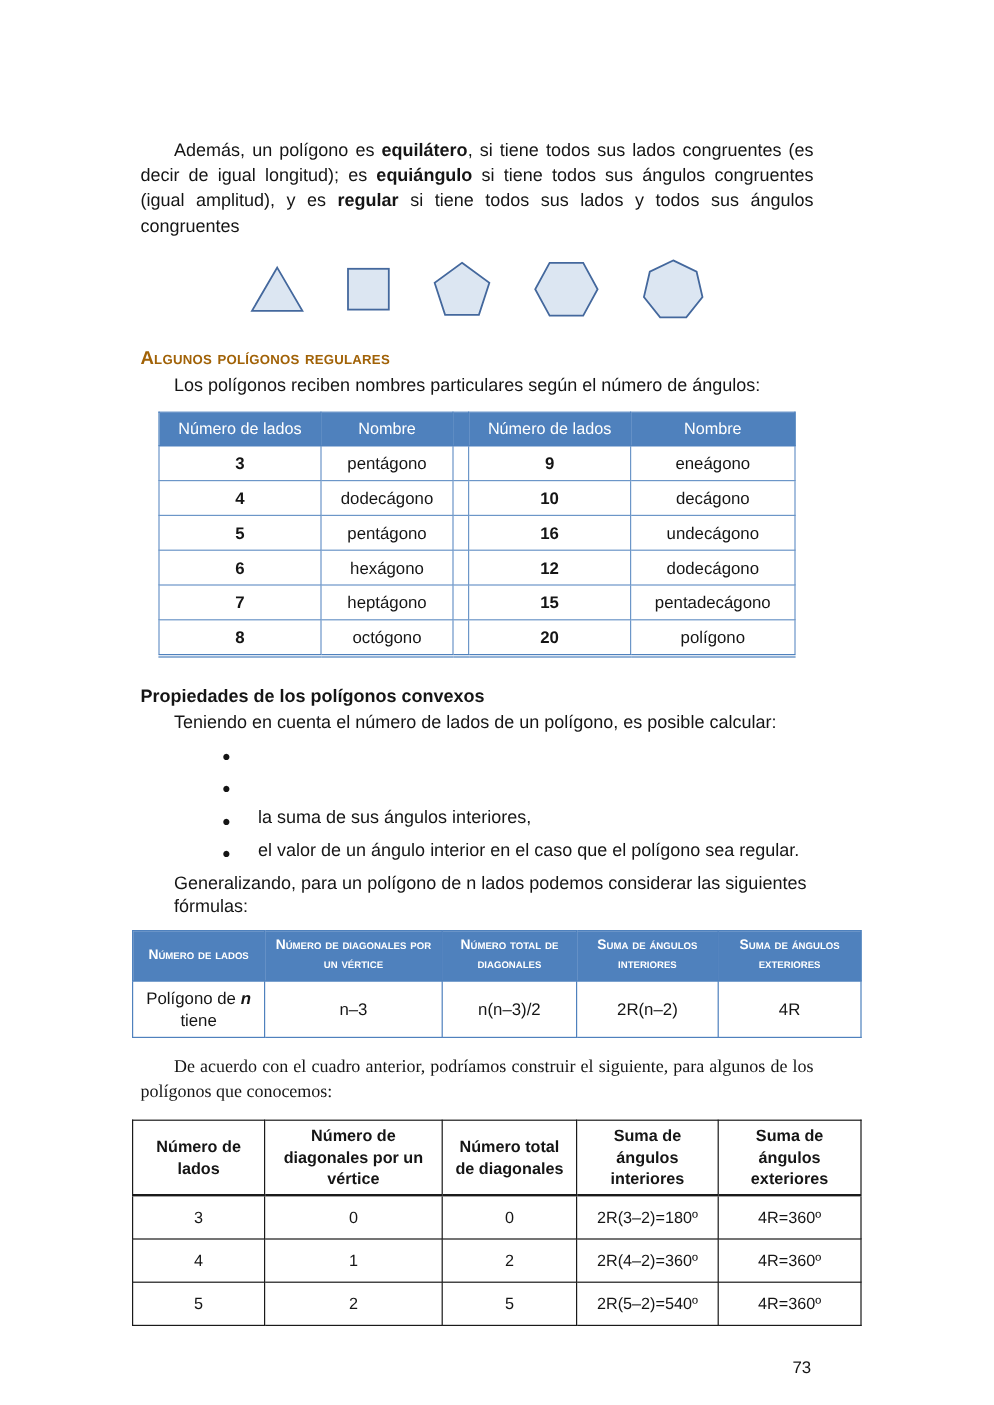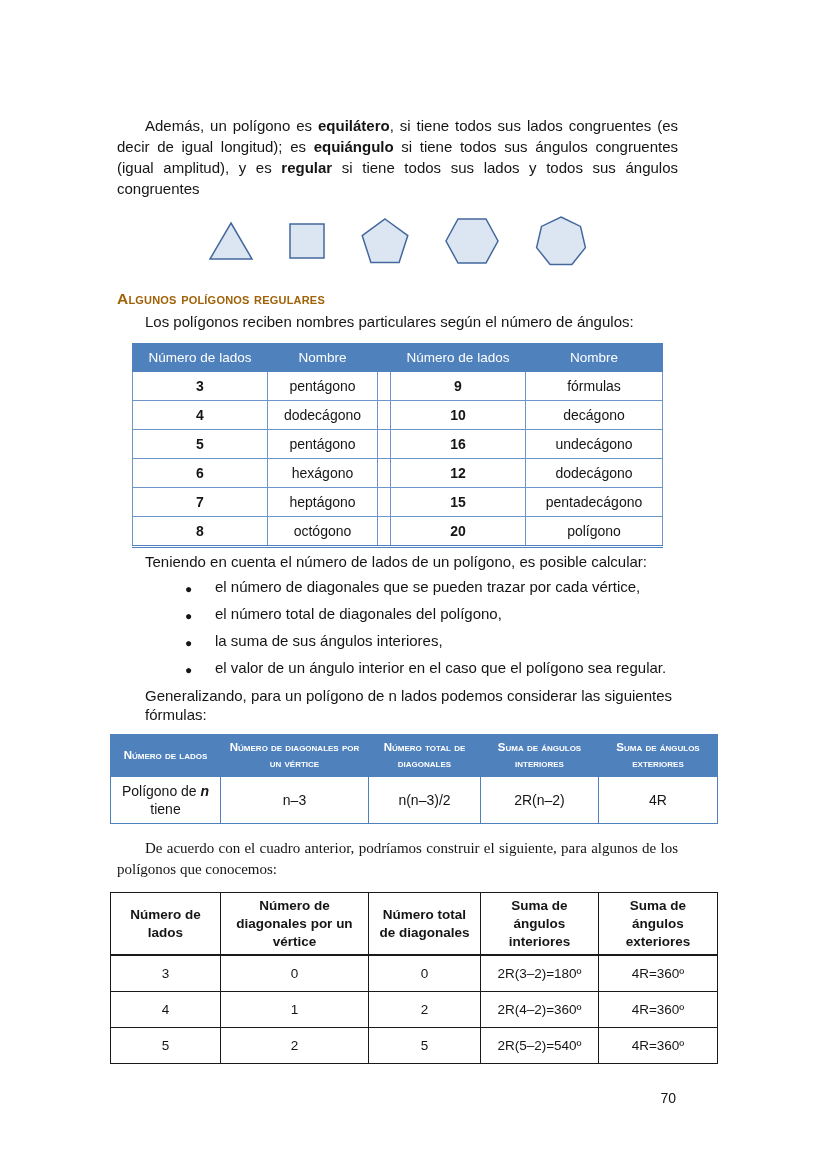--- a/index.html
+++ b/index.html
@@ -172,21 +172,21 @@
         <th>Número de lados</th>
         <th>Nombre</th>
       </tr>
     </thead>
     <tbody>
       <tr>
         <td class="num">3</td>
         <td>pentágono</td>
         <td class="gap"></td>
         <td class="num">9</td>
-        <td>fórmulas</td>
+        <td>eneágono</td>
       </tr>
       <tr>
         <td class="num">4</td>
         <td>dodecágono</td>
         <td class="gap"></td>
         <td class="num">10</td>
         <td>decágono</td>
       </tr>
       <tr>
         <td class="num">5</td>
@@ -212,30 +212,29 @@
       <tr>
         <td class="num">8</td>
         <td>octógono</td>
         <td class="gap"></td>
         <td class="num">20</td>
         <td>polígono</td>
       </tr>
     </tbody>
   </table>
 
+  <div class="section-heading">Propiedades de los polígonos convexos</div>
   <div class="lead">Teniendo en cuenta el número de lados de un polígono, es posible calcular:</div>
 
   <div class="bullets">
     <div class="bullet-item">
       <span class="bullet">●</span>
-      <span>el número de diagonales que se pueden trazar por cada vértice,</span>
     </div>
     <div class="bullet-item">
       <span class="bullet">●</span>
-      <span>el número total de diagonales del polígono,</span>
     </div>
     <div class="bullet-item">
       <span class="bullet">●</span>
       <span>la suma de sus ángulos interiores,</span>
     </div>
     <div class="bullet-item">
       <span class="bullet">●</span>
       <span>el valor de un ángulo interior en el caso que el polígono sea regular.</span>
     </div>
   </div>
@@ -307,15 +306,15 @@
       <tr>
         <td>5</td>
         <td>2</td>
         <td>5</td>
         <td>2R(5–2)=540º</td>
         <td>4R=360º</td>
       </tr>
     </tbody>
   </table>
 
-  <div class="page-number">70</div>
+  <div class="page-number">73</div>
 
 </div>
 
 </body></html>

